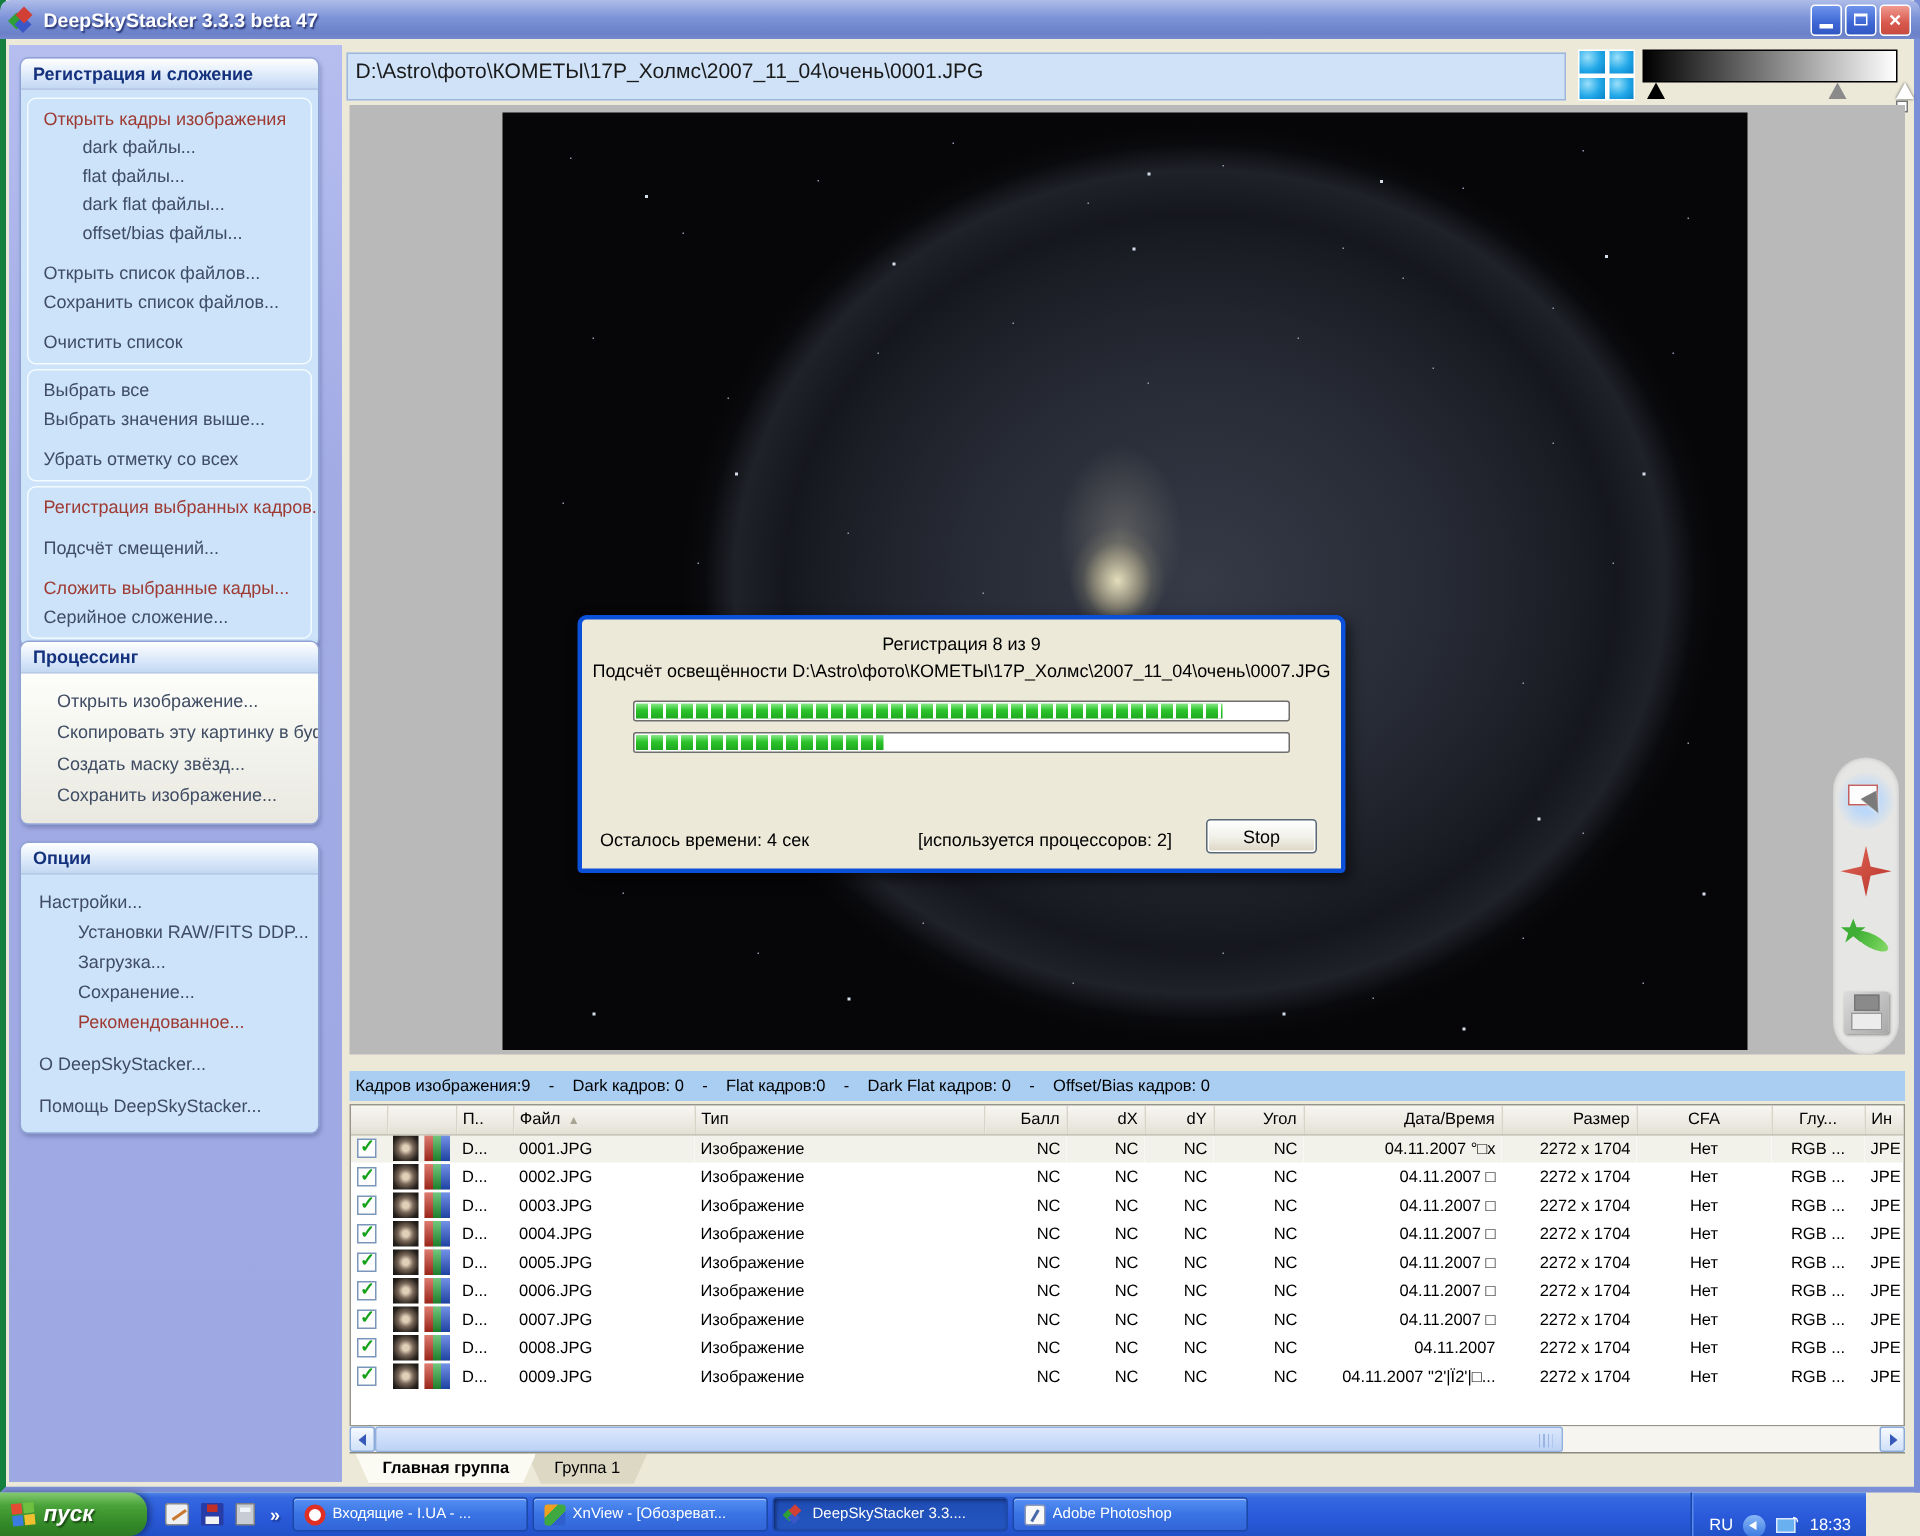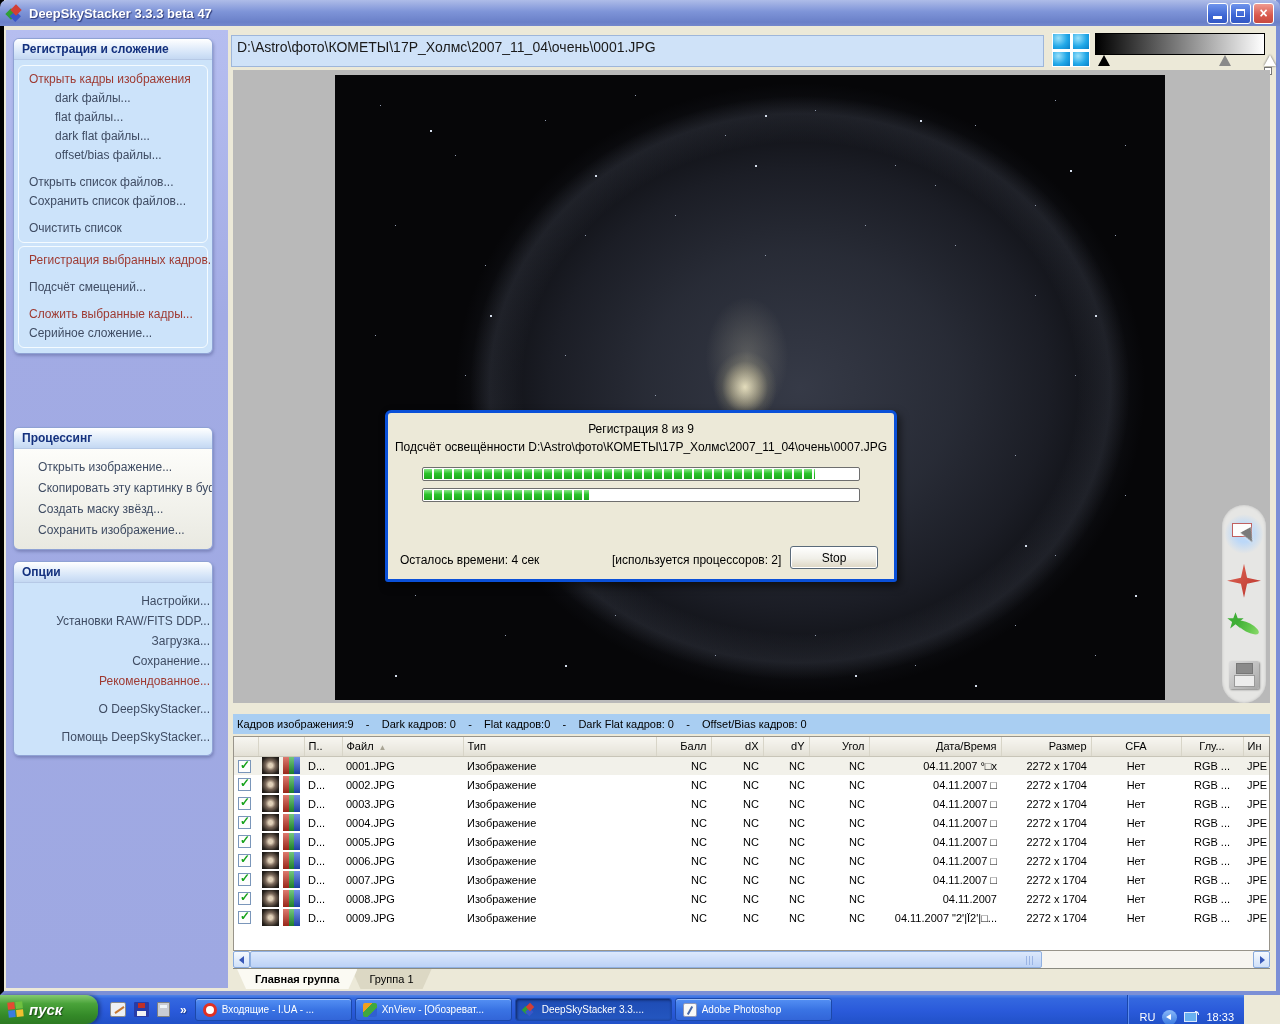--- a/index.html
+++ b/index.html
@@ -1,21 +1,21 @@
 <!DOCTYPE html>
 <html><head>
 <meta charset="utf-8">
 <style>
   * { margin:0; padding:0; box-sizing:border-box; }
   html,body { width:1280px; height:1024px; overflow:hidden; }
   body { font-family:"Liberation Sans", sans-serif; background:#ece9d8; position:relative; }
 
   
   .app-window{position:absolute;left:0;top:0;width:1280px;height:995px;
-    background:#ece9d8;border-left:4px solid #000000;border-right:4px solid #7b8fd6;border-bottom:4px solid #7b8fd6;}
+    background:#ece9d8;border-left:4px solid #15803d;border-right:4px solid #7b8fd6;border-bottom:4px solid #7b8fd6;}
   .titlebar{position:absolute;left:-4px;top:0;width:1280px;height:26px;
     background:linear-gradient(180deg,#aebce8 0%,#7e94d8 45%,#6a80c8 85%,#7488cc 100%);
     border-radius:7px 7px 0 0;display:flex;align-items:center;padding:0 6px;}
   .title-text{color:#fff;font-weight:bold;font-size:13px;text-shadow:1px 1px 1px rgba(20,30,90,.75);margin-left:5px;}
   .app-logo{position:relative;width:18px;height:16px;display:inline-block;}
   .app-logo::before{content:"";position:absolute;left:1px;top:5px;width:8px;height:8px;background:#2fa035;transform:rotate(45deg);}
   .app-logo::after{content:"";position:absolute;left:6px;top:1px;width:8px;height:8px;background:#d23f35;transform:rotate(45deg);
     box-shadow:4px 5px 0 0 #3a57c8;}
   .win-btns{margin-left:auto;display:flex;gap:2px;}
   .wbtn{width:21px;height:21px;border-radius:3px;border:1px solid #fff;display:flex;align-items:center;justify-content:center;
@@ -29,21 +29,21 @@
 
   
   .sidebar{position:absolute;left:2px;top:4px;width:222px;height:958px;
     background:linear-gradient(180deg,#b6bef0,#a2abe4 30%,#9ea8e2);}
   .panel{position:absolute;left:7px;width:200px;border:1px solid #8fa2d4;border-radius:6px;overflow:hidden;
     box-shadow:1px 2px 3px rgba(60,70,120,.35);}
   .panel-header{height:21px;line-height:21px;padding-left:8px;font-size:12px;font-weight:bold;color:#14317e;
     background:linear-gradient(180deg,#ffffff,#d4e4f8 70%,#c4d8f2);border-bottom:1px solid #b6c9e6;}
   .panelA{top:8px;} .panelA .panel-body{background:#cce3fa;padding:2px 0;}
   .panelB{top:397px;} .panelB .panel-body{background:linear-gradient(180deg,#fdfdfa,#e9e9e1);padding:4px 12px;}
-  .panelC{top:531px;} .panelC .panel-body{background:#cce3fa;padding:4px 0;text-align:right;}
+  .panelC{top:531px;} .panelC .panel-body{background:#cce3fa;padding:4px 0;}
   .group{margin:3px 4px;padding:4px 0;border:1px solid #f4fbff;border-radius:6px;}
   .panelB .group,.panelC .group{border:none;margin:0 2px;}
   .side-item{font-size:12px;line-height:19px;color:#3f4c63;padding-left:10px;cursor:pointer;white-space:nowrap;}
   .panelB .side-item{line-height:21px;} .panelC .side-item{line-height:20px;}
   .side-item.indent{padding-left:36px;}
   .side-item.red{color:#9e3a32;}
   .side-item.gap-top{margin-top:8px;}
 
   
   .pathbar{position:absolute;left:227px;top:9px;width:813px;height:32px;background:#cfe2f8;
@@ -113,21 +113,21 @@
   .dlg-line1{text-align:center;font-size:12px;color:#000;margin-top:9px;}
   .dlg-line2{text-align:center;font-size:12px;color:#000;margin-top:4px;white-space:nowrap;}
   .pbar{margin:0 34px;height:14px;border:1px solid #6e6e6e;border-radius:2px;background:#fff;padding:1px;}
   .pbar.first{margin-top:13px;} .pbar + .pbar{margin-top:7px;}
   .pfill{height:10px;background:
       repeating-linear-gradient(90deg, rgba(255,255,255,0) 0 8px, #ffffff 8px 10px),
       linear-gradient(180deg,#8ae88a,#2cc42c 45%,#1ea81e);}
   .dlg-bottom{position:absolute;left:12px;right:12px;bottom:8px;height:26px;font-size:12px;color:#000;}
   .dlg-time{position:absolute;left:0;top:8px;}
   .dlg-cpu{position:absolute;left:212px;top:8px;}
-  .stop-btn{position:absolute;right:4px;top:1px;width:88px;height:23px;font-size:12px;
+  .stop-btn{position:absolute;right:4px;top:1px;width:74px;height:23px;font-size:12px;
     font-family:"Liberation Sans",sans-serif;color:#000;border:1px solid #5a6a7a;border-radius:3px;
     background:linear-gradient(180deg,#ffffff,#f0efe8 55%,#dcd5c2);box-shadow:inset 0 0 0 1px #fff;cursor:pointer;}
 
   
   .status-strip{position:absolute;left:229px;top:688px;width:1037px;height:20px;background:#a9cef2;
     font-size:11px;line-height:20px;padding-left:4px;white-space:pre;color:#000;}
   .tablewrap{position:absolute;left:229px;top:710px;width:1037px;height:215px;background:#fff;border:1px solid #98948a;overflow:hidden;}
   table{border-collapse:collapse;table-layout:fixed;width:1035px;font-size:11px;}
   th{height:19px;font-weight:normal;text-align:left;padding:0 4px;color:#000;
     background:linear-gradient(180deg,#f7f6f1,#eae8df 70%,#e2dfd4);
@@ -248,20 +248,27 @@
 
   <div class="side-item indent">offset/bias файлы...</div>
 
   <div class="side-item gap-top">Открыть список файлов...</div>
 
   <div class="side-item">Сохранить список файлов...</div>
 
   <div class="side-item gap-top">Очистить список</div>
 </div>
           <div class="group">
+  <div class="side-item">Выбрать все</div>
+
+  <div class="side-item">Выбрать значения выше...</div>
+
+  <div class="side-item gap-top">Убрать отметку со всех</div>
+</div>
+          <div class="group">
   <div class="side-item red">Регистрация выбранных кадров...</div>
 
   <div class="side-item gap-top">Подсчёт смещений...</div>
 
   <div class="side-item red gap-top">Сложить выбранные кадры...</div>
 
   <div class="side-item">Серийное сложение...</div>
 </div>
         </div>
       </div>

